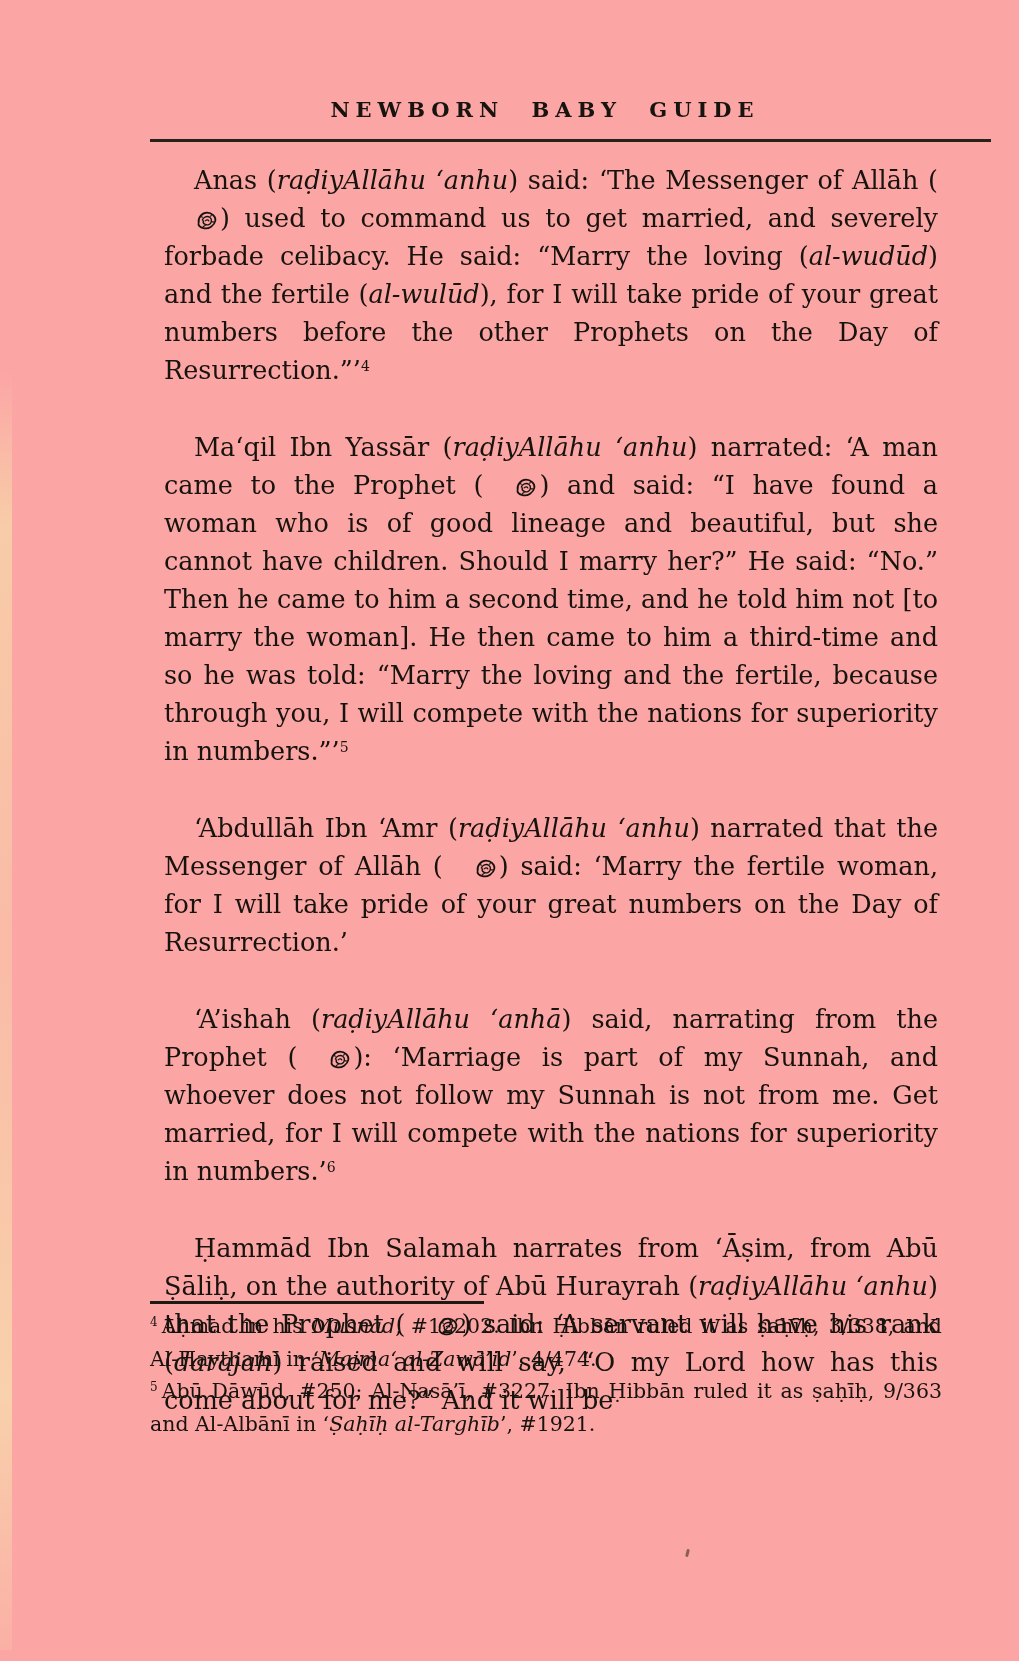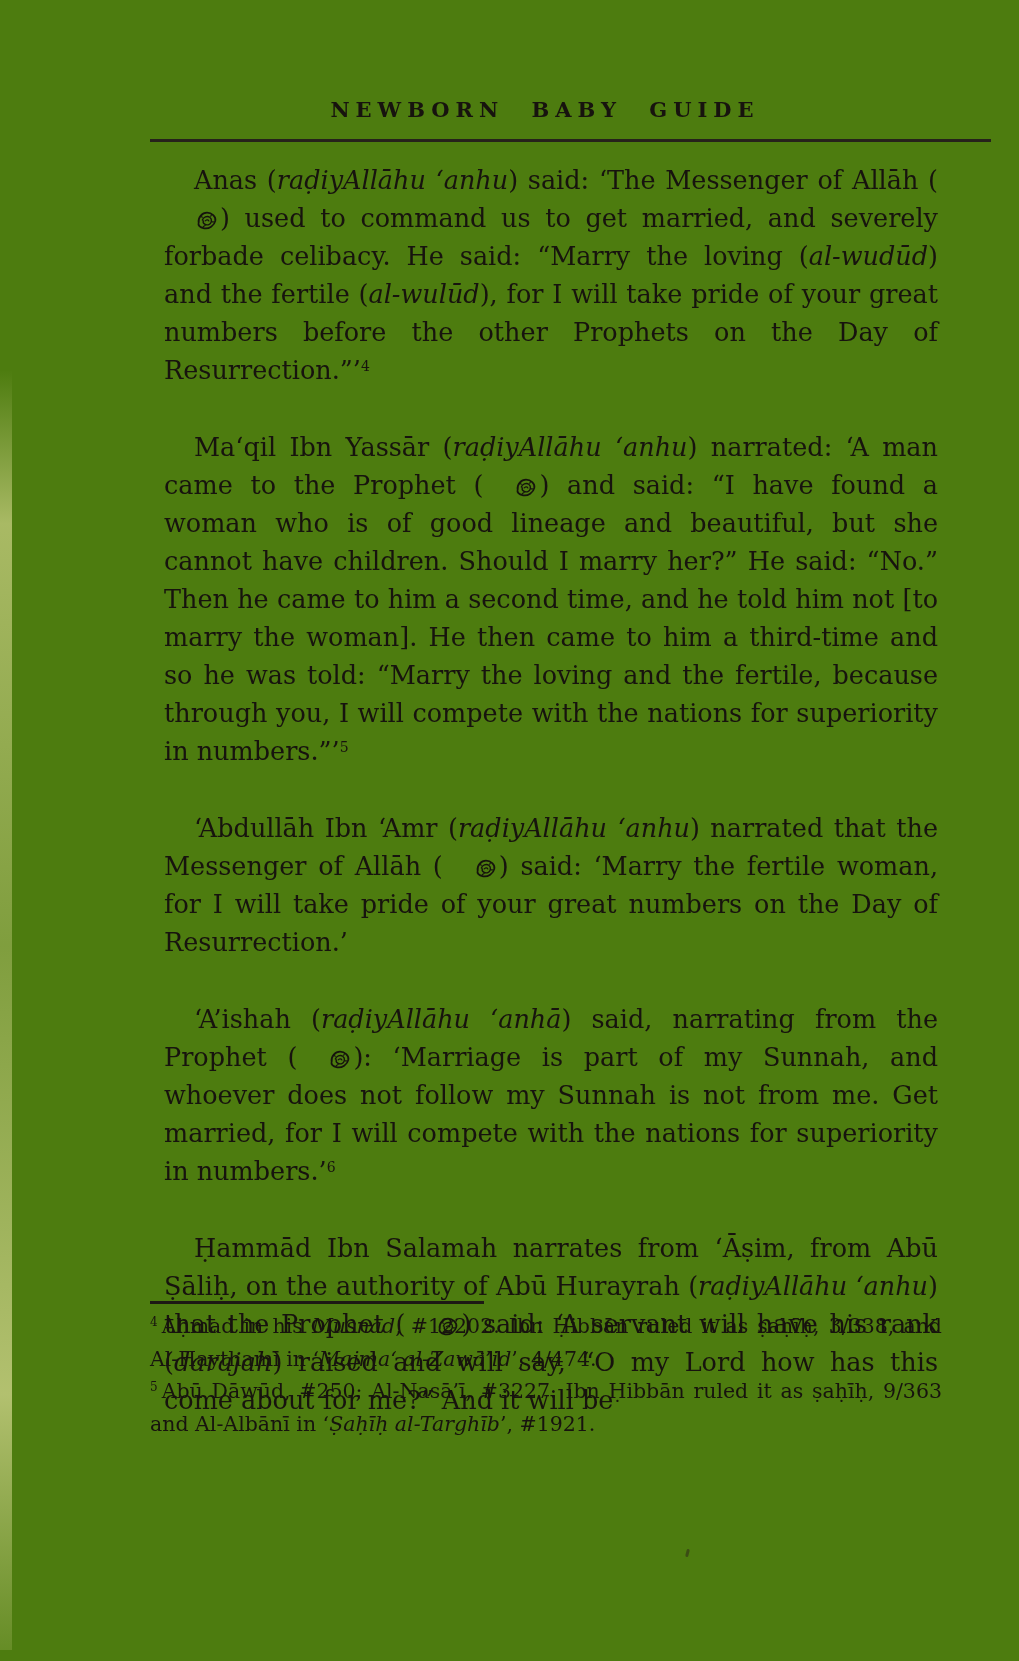--- a/index.html
+++ b/index.html
@@ -2,21 +2,21 @@
 <html><head>
 <meta charset="utf-8">
 <style>
   * { box-sizing: border-box; }
   html, body { margin: 0; padding: 0; background: #ffffff; }
 
   .page {
     position: relative;
     width: 1019px;
     height: 1661px;
-    background: #4d7c0f;
+    background: #fca5a5;
     overflow: hidden;
     font-family: "DejaVu Serif", "Liberation Serif", serif;
     color: #17130e;
   }
 
   
   .edge-tint {
     position: absolute;
     left: 0; top: 370px;
     width: 12px; height: 1280px;

